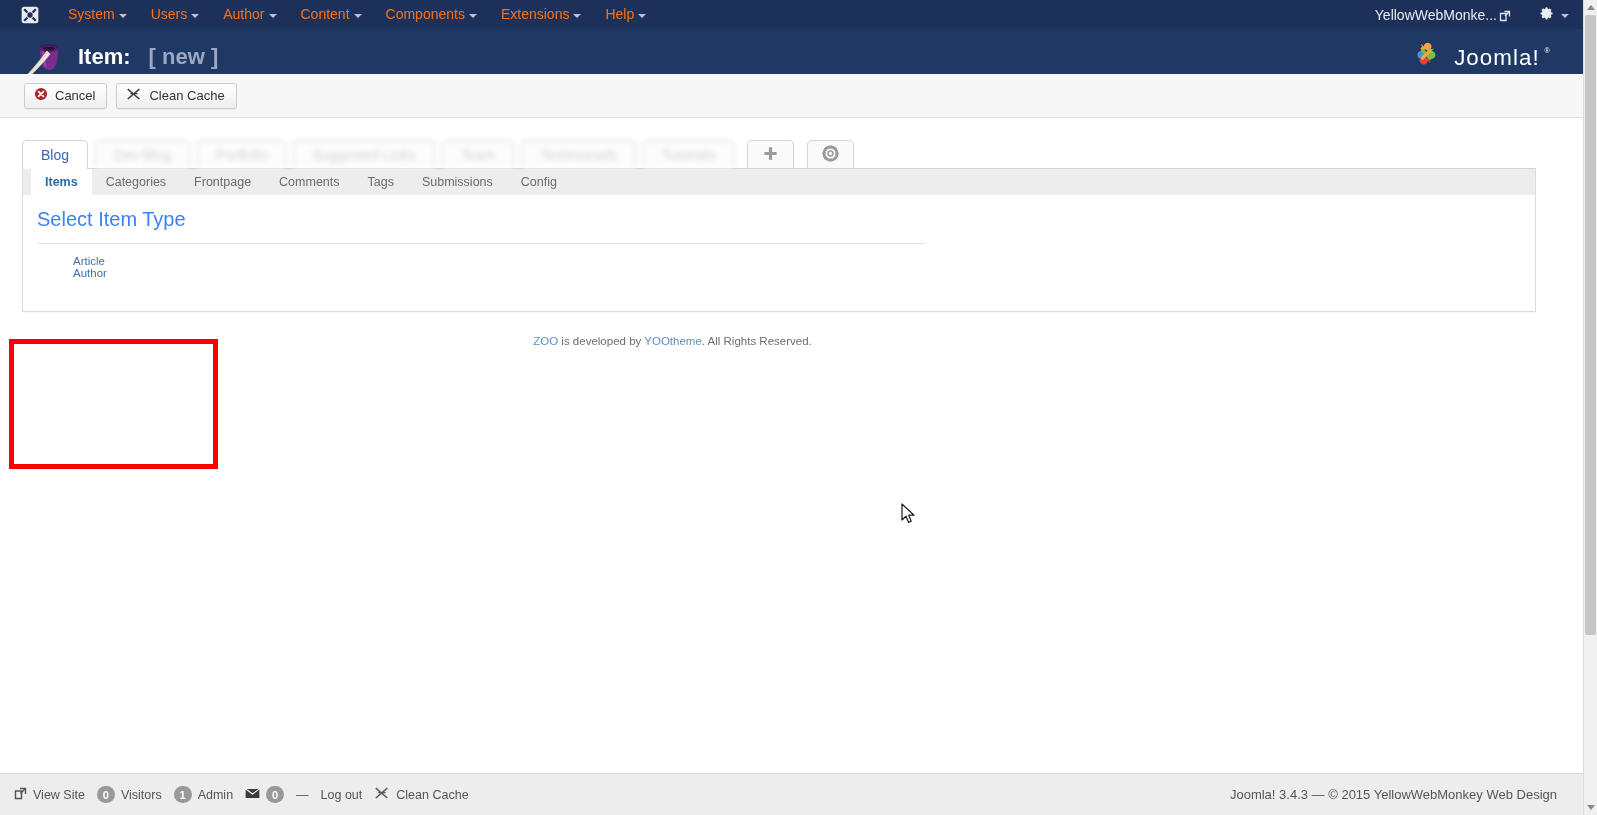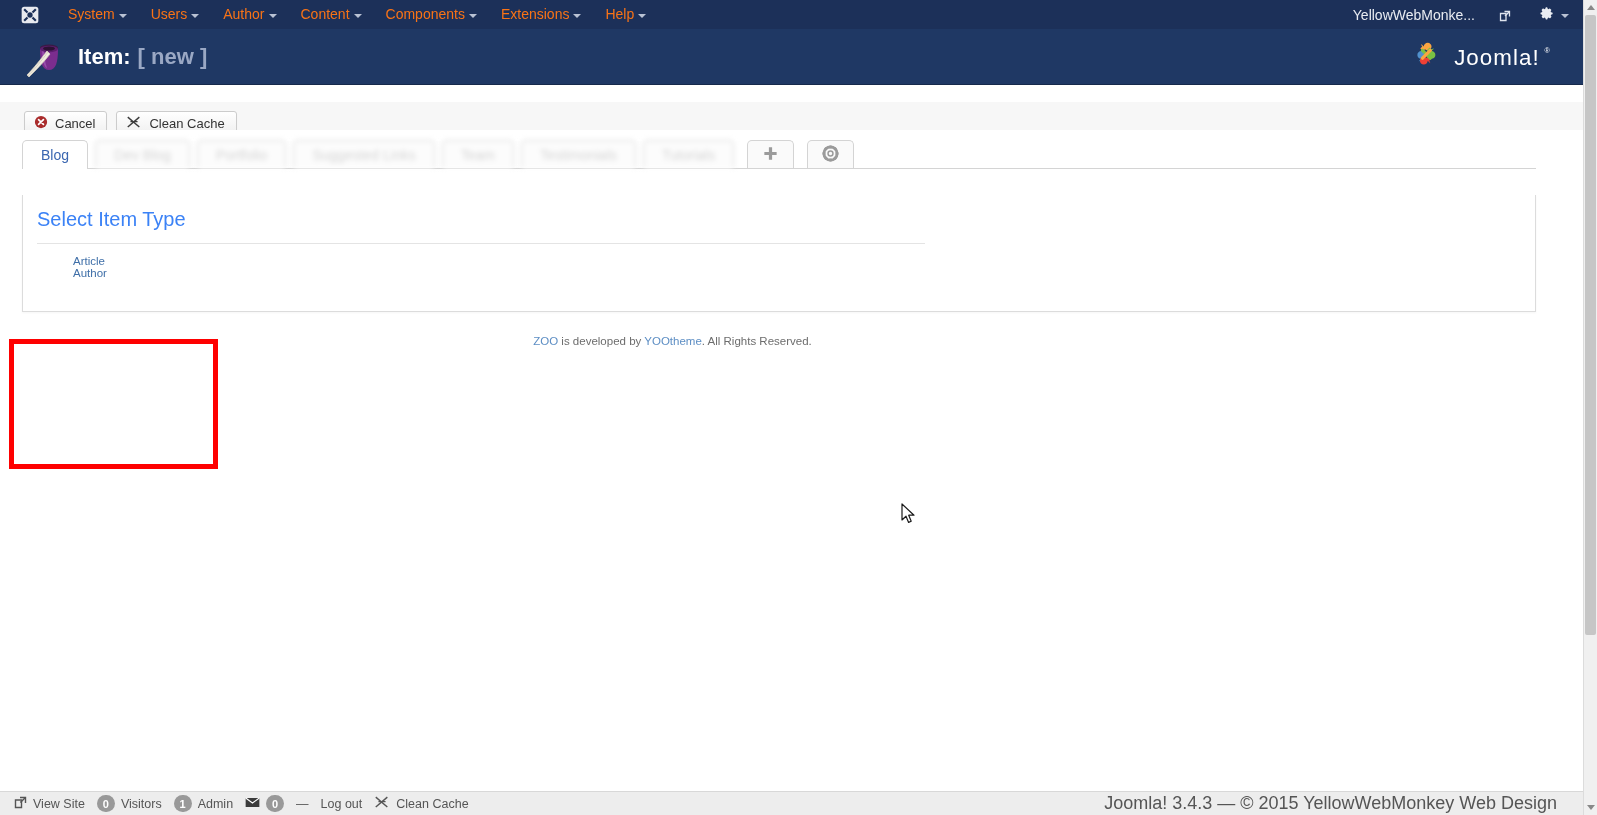--- a/index.html
+++ b/index.html
@@ -32,47 +32,47 @@
   .caret {
     width: 0; height: 0; border-left: 4px solid transparent;
     border-right: 4px solid transparent; border-top: 4px solid #b9c2d4;
     display: inline-block; position: relative; top: 1px;
   }
   #adminbar-right {
     margin-left: auto; display: flex; align-items: center; height: 29px;
   }
   #user-link {
     color: #e9ecf2; font-size: 14px; display: flex; align-items: center;
-    gap: 24px; padding: 0 10px; cursor: pointer; white-space: nowrap; justify-content: center;
+    gap: 2px; padding: 0 10px; cursor: pointer; white-space: nowrap; justify-content: center;
   }
   .ext-icon { display: inline-block; width: 12px; height: 12px; }
   #gear-menu {
     display: flex; align-items: center; gap: 7px;
     padding: 0 14px 0 18px; cursor: pointer;
   }
 
   
   #pageheader {
     position: absolute; top: 29px; left: 0;
     width: 1583px; height: 56px;
     background: #1f3864;
     border-bottom: 1px solid #16294b;
     display: flex; align-items: center;
   }
   #header-icon { margin-left: 22px; width: 46px; height: 42px; flex: 0 0 auto; }
   #header-title {
     margin-left: 10px; font-size: 22px; color: #ffffff; font-weight: bold;
-    display: flex; align-items: baseline; gap: 7px; text-align: right;
+    display: flex; align-items: baseline; gap: 18px; text-align: right;
   }
   #header-title .sub { color: #9aa8c4; font-weight: bold; }
   #joomla-logo { margin-left: auto; margin-right: 18px; display:flex; align-items:center; }
 
   
   #toolbar {
-    position: absolute; top: 102px; left: 0;
+    position: absolute; top: 74px; left: 0;
     width: 1583px; height: 44px;
     background: #f7f7f7;
     border-bottom: 1px solid #e2e2e2;
     display: flex; align-items: center; padding-left: 24px; gap: 9px;
   }
   .tbtn {
     height: 26px; padding: 0 11px 0 9px;
     background: linear-gradient(#ffffff, #eeeeee);
     border: 1px solid #cccccc; border-radius: 3px;
     font-size: 13px; color: #333; display: flex; align-items: center; gap: 7px;
@@ -144,34 +144,34 @@
   
   #annotation {
     position: absolute; left: 9px; top: 209px;
     width: 209px; height: 130px;
     border: 5px solid #fe0000; pointer-events: none;
   }
 
   
   #statusbar {
     position: absolute; left: 0; bottom: 0;
-    width: 1583px; height: 24px;
+    width: 1583px; height: 42px;
     background: #ededed; border-top: 1px solid #d8d8d8;
     display: flex; align-items: center; padding-left: 14px;
     font-size: 12.5px; color: #555;
   }
   .status-item { display: flex; align-items: center; gap: 6px; margin-right: 12px; white-space: nowrap; cursor: pointer; }
   .status-item.plain { cursor: default; }
   .badge {
     background: #999; color: #fff; border-radius: 9px;
     min-width: 18px; height: 17px; padding: 0 5px;
     display: inline-flex; align-items: center; justify-content: center;
     font-size: 11px; font-weight: bold;
   }
-  #copyright { margin-left: auto; margin-right: 26px; color: #555; font-size: 18px; white-space: nowrap; }
+  #copyright { margin-left: auto; margin-right: 26px; color: #555; font-size: 13px; white-space: nowrap; }
 
   
   #scrollbar {
     position: absolute; top: 0; right: 0; width: 14px; height: 815px;
     background: #f0f0f0; border-left: 1px solid #dcdcdc;
   }
   #scroll-up, #scroll-down {
     position: absolute; left: 0; width: 13px; height: 15px;
     display: flex; align-items: center; justify-content: center;
   }
@@ -340,20 +340,43 @@
       <span>
         <svg viewBox="0 0 18 18" width="17" height="17">
           <circle cx="9" cy="9" r="7" fill="none" stroke="#9b9b9b" stroke-width="3"></circle>
           <circle cx="9" cy="9" r="2.6" fill="#fafafa" stroke="#9b9b9b" stroke-width="1.6"></circle>
           <path d="M9 0.6 v3 M9 14.4 v3 M0.6 9 h3 M14.4 9 h3 M3 3 l2.1 2.1 M12.9 12.9 L15 15 M15 3 l-2.1 2.1 M5.1 12.9 L3 15" stroke="#9b9b9b" stroke-width="2.4"></path>
         </svg>
       </span>
     </div>
   </div>
 
+  <div id="subtabs">
+    <div class="subtab active">
+      <span>Items</span>
+    </div>
+    <div class="subtab">
+      <span>Categories</span>
+    </div>
+    <div class="subtab">
+      <span>Frontpage</span>
+    </div>
+    <div class="subtab">
+      <span>Comments</span>
+    </div>
+    <div class="subtab">
+      <span>Tags</span>
+    </div>
+    <div class="subtab">
+      <span>Submissions</span>
+    </div>
+    <div class="subtab">
+      <span>Config</span>
+    </div>
+  </div>
 
   <div id="panel">
     <div id="select-title">Select Item Type</div>
     <div id="select-rule"></div>
     <div id="type-list">
       <a class="type-link">Article</a>
       <a class="type-link">Author</a>
     </div>
   </div>
 

